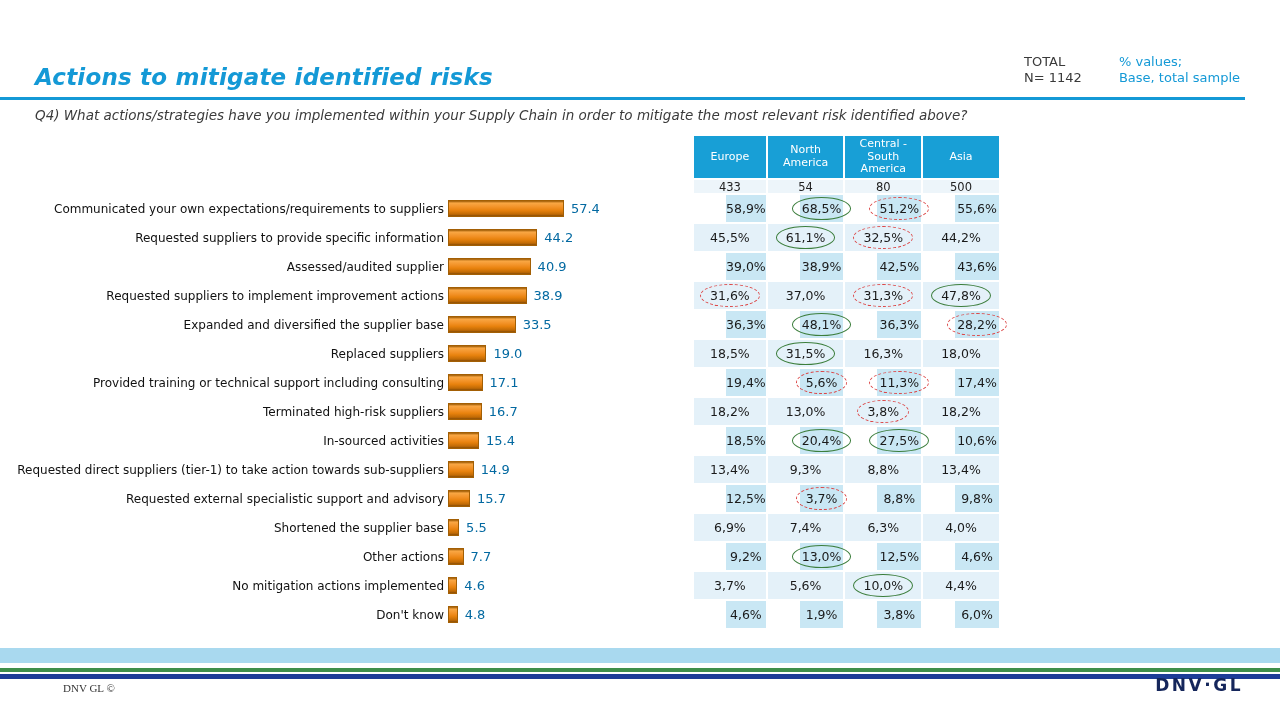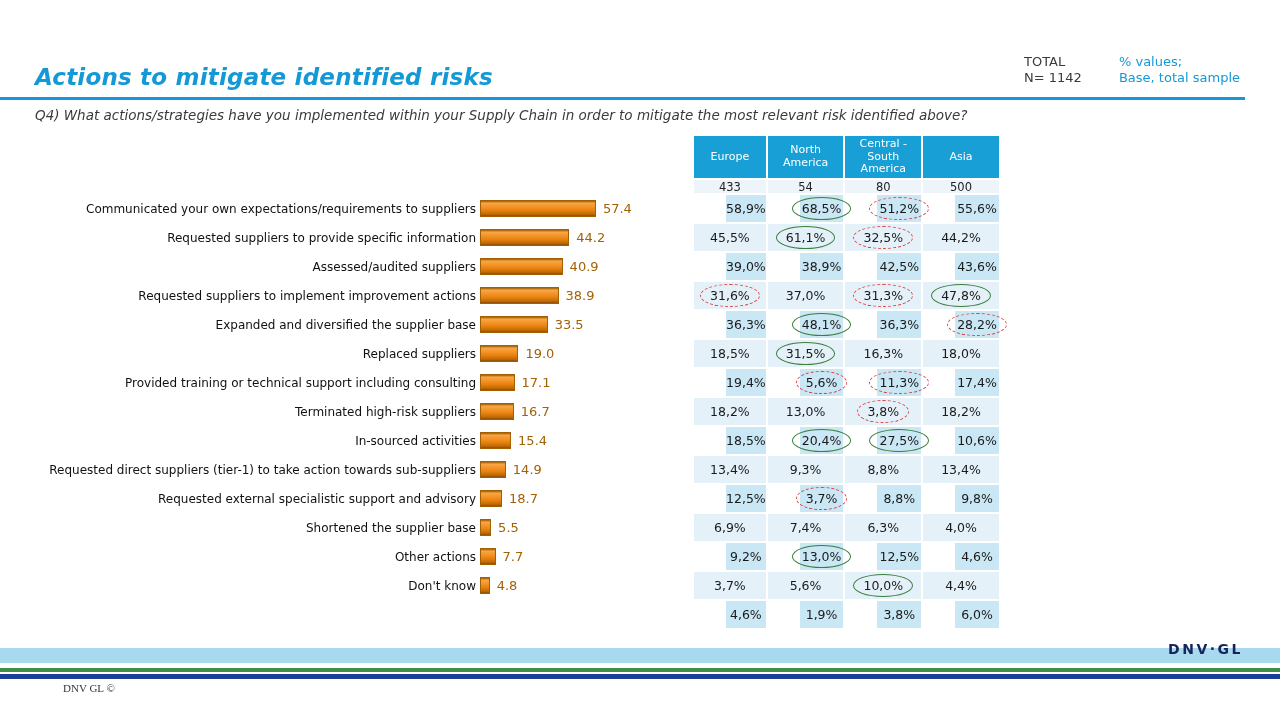--- a/index.html
+++ b/index.html
@@ -7,48 +7,48 @@
   .slide { position:relative; width:1280px; height:720px; background:#fff; overflow:hidden; }
 
   
   .page-title { position:absolute; left:35px; top:64px; font-size:23px; font-weight:bold; font-style:italic; color:#1499D6; letter-spacing:0.2px; }
   .title-rule { position:absolute; left:0; top:97px; width:1245px; height:3px; background:#1499D6; }
   .total-block { position:absolute; left:1024px; top:54px; font-size:13px; color:#3A3A3A; line-height:16px; }
   .note-block { position:absolute; right:40px; top:54px; font-size:13px; color:#1499D6; line-height:16px; }
   .question { position:absolute; left:35px; top:107px; width:990px; font-size:13.5px; font-style:italic; color:#3A3A3A; }
 
   
-  #chart { position:absolute; left:0; top:194px; width:634px;padding-left:32px; }
+  #chart { position:absolute; left:0; top:194px; width:634px; }
   .chart-row { display:flex; align-items:center; height:29px; }
   .bar-label { width:444px; text-align:right; font-size:12px; color:#111; white-space:nowrap; flex:none; }
   .bar { height:17px; margin-left:4px; flex:none;
          background:linear-gradient(to bottom,#9C5A04 0%,#F9A744 14%,#F29126 42%,#E8820D 62%,#C06A05 88%,#8A4E06 100%);
          border:1px solid #A35F04; }
-  .bar-value { margin-left:7px; font-size:13px; color:#a16207; }
+  .bar-value { margin-left:7px; font-size:13px; color:#0369a1; }
 
   
   #table { position:absolute; left:694px; top:136px; width:289px; display:grid;
            grid-template-columns:repeat(4,1fr); grid-template-rows:42px 13px repeat(15,27px);
            gap:2px; background:#fff; }
   .th { background:#189FD6; color:#fff; font-size:11px; line-height:1.18; display:flex; align-items:center; justify-content:center; text-align:center; padding:1px 2px; }
   .base-cell { background:#EDF5FA; color:#222; font-size:11.5px; display:flex; align-items:center; justify-content:center; }
   .td { font-size:12.5px; color:#1a1a1a; display:flex; align-items:center; justify-content:center; }
   .td.odd  { background:#C9E7F4;margin-left:32px; }
   .td.even { background:#E4F1F9; }
   .mark-wrap { position:relative; display:inline-block; padding:0 2px; }
   .mark-wrap .ellipse { position:absolute; left:-8px; right:-8px; top:-4px; bottom:-4px; border-radius:50%; pointer-events:none; }
   .mark-green .ellipse { border:1.6px solid #3C7E3C; }
   .mark-red .ellipse   { border:1.6px dashed #DC4848; }
 
   
   .stripe-lightblue { position:absolute; left:0; top:648px; width:1280px; height:15px; background:#A9D9EF; }
   .stripe-green     { position:absolute; left:0; top:668px; width:1280px; height:4px;  background:#3F8F4B; }
   .stripe-navy      { position:absolute; left:0; top:674px; width:1280px; height:5px;  background:#1D3C97; }
   .copyright { position:absolute; left:63px; top:682px; font-size:11px; color:#333;font-family:Liberation Serif, serif; }
-  .dnvgl-logo { position:absolute; right:37px; top:641px; font-size:14px; font-weight:bold; letter-spacing:2.5px; color:#15265B; }
+  .dnvgl-logo { position:absolute; right:37px; top:675px; font-size:17px; font-weight:bold; letter-spacing:2.5px; color:#15265B; }
 </style>
 </head>
 <body>
 
 <div class="slide">
 
   <h1 class="page-title">Actions to mitigate identified risks</h1>
 
   <div class="total-block">
     <div>TOTAL</div>
@@ -69,21 +69,21 @@
         <span class="bar-label">Communicated your own expectations/requirements to suppliers</span>
         <div class="bar" style="width: 115.948px;"></div>
         <span class="bar-value">57.4</span>
       </div>
       <div class="chart-row">
         <span class="bar-label">Requested suppliers to provide specific information</span>
         <div class="bar" style="width: 89.284px;"></div>
         <span class="bar-value">44.2</span>
       </div>
       <div class="chart-row">
-        <span class="bar-label">Assessed/audited suppliers</span>
+        <span class="bar-label">Assessed/audited supplier</span>
         <div class="bar" style="width: 82.618px;"></div>
         <span class="bar-value">40.9</span>
       </div>
       <div class="chart-row">
         <span class="bar-label">Requested suppliers to implement improvement actions</span>
         <div class="bar" style="width: 78.578px;"></div>
         <span class="bar-value">38.9</span>
       </div>
       <div class="chart-row">
         <span class="bar-label">Expanded and diversified the supplier base</span>
@@ -111,31 +111,36 @@
         <span class="bar-value">15.4</span>
       </div>
       <div class="chart-row">
         <span class="bar-label">Requested direct suppliers (tier-1) to take action towards sub-suppliers</span>
         <div class="bar" style="width: 25.856px;"></div>
         <span class="bar-value">14.9</span>
       </div>
       <div class="chart-row">
         <span class="bar-label">Requested external specialistic support and advisory</span>
         <div class="bar" style="width: 22.018px;"></div>
-        <span class="bar-value">18.7</span>
+        <span class="bar-value">15.7</span>
       </div>
       <div class="chart-row">
         <span class="bar-label">Shortened the supplier base</span>
         <div class="bar" style="width: 11.11px;"></div>
         <span class="bar-value">5.5</span>
       </div>
       <div class="chart-row">
         <span class="bar-label">Other actions</span>
         <div class="bar" style="width: 15.554px;"></div>
         <span class="bar-value">7.7</span>
+      </div>
+      <div class="chart-row">
+        <span class="bar-label">No mitigation actions implemented</span>
+        <div class="bar" style="width: 9.292px;"></div>
+        <span class="bar-value">4.6</span>
       </div>
       <div class="chart-row">
         <span class="bar-label">Don't know</span>
         <div class="bar" style="width: 9.696px;"></div>
         <span class="bar-value">4.8</span>
       </div>
     </div>
 
   <div id="table">
       <div class="th">Europe</div>

